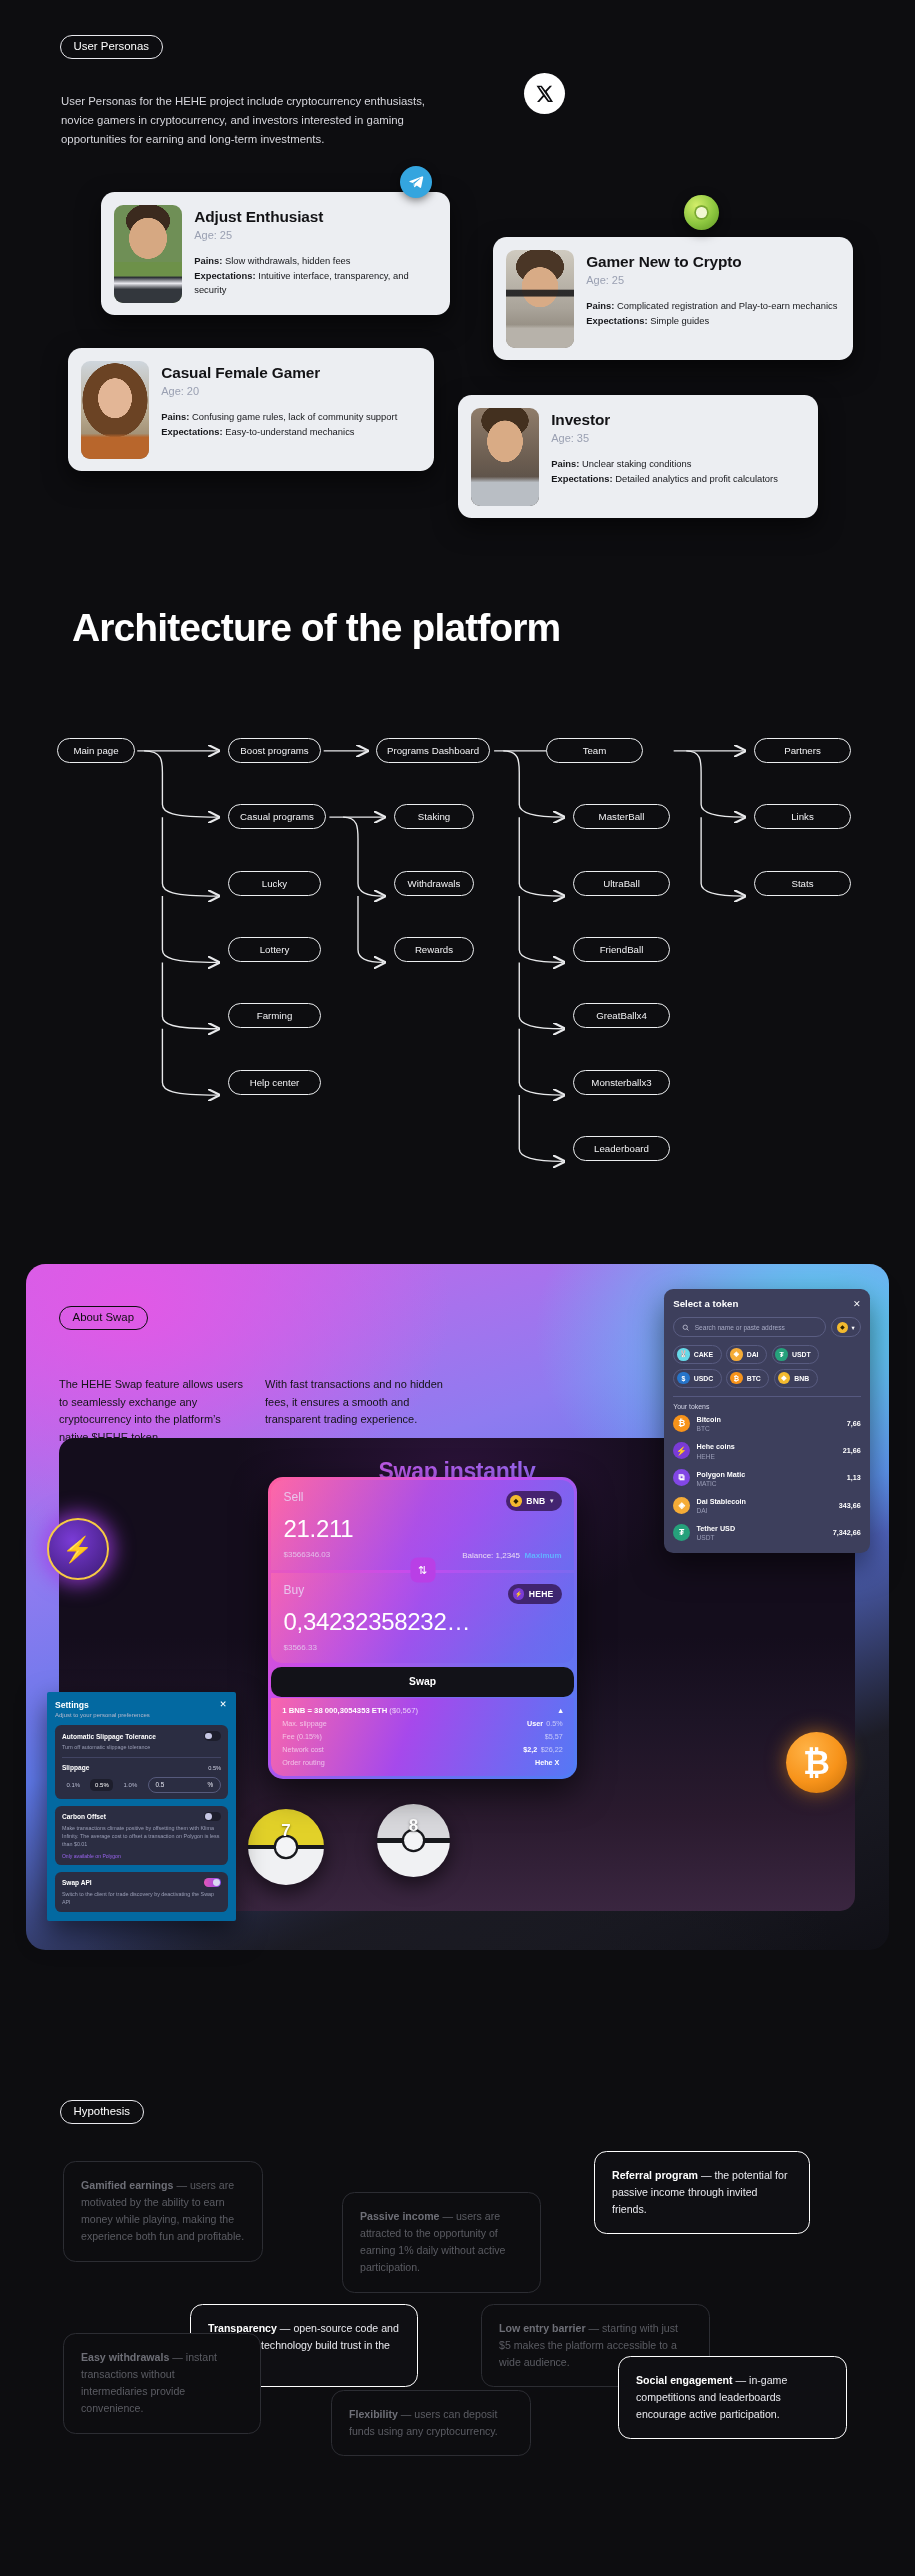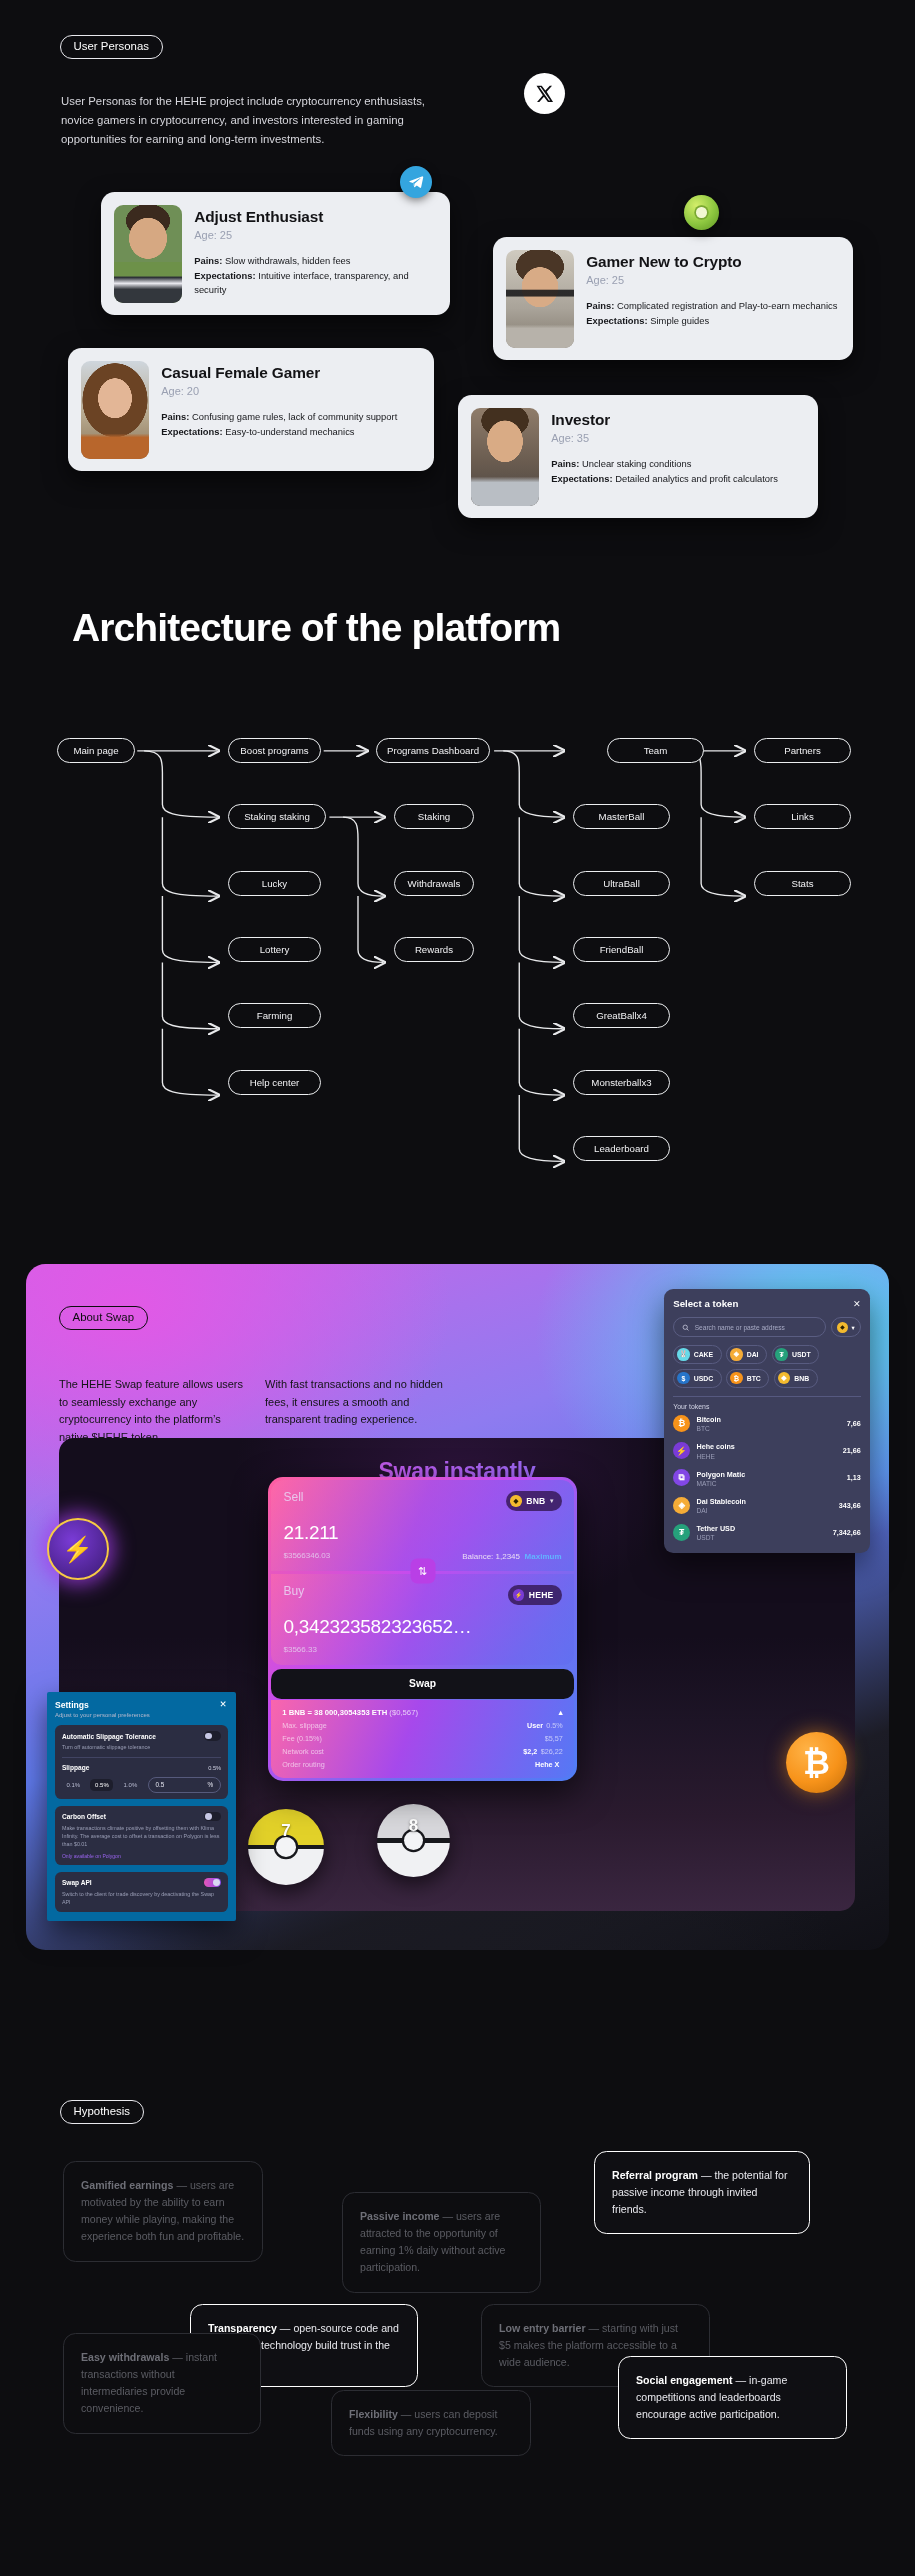--- a/index.html
+++ b/index.html
@@ -156,21 +156,21 @@
     box-shadow:0 12.6px 34px rgba(0,0,0,.6);z-index:6;
   }
   .sc-inner{border-radius:12.6px;overflow:hidden;}
   .sc-row{
     background:linear-gradient(110deg,rgba(255,110,170,.55),rgba(150,80,235,.6) 48%,rgba(95,110,240,.6));
     padding:10.3px 12.6px 11.4px;position:relative;
   }
   .sc-row.buy{border-radius:0 0 10.3px 10.3px;margin-top:2.3px;}
   .sc-row.sell{border-radius:10.3px 10.3px 0 0;}
   .sc-label{font-size:12px;color:#e9d6f5;opacity:.85;}
-  .sc-val{font-size:19px;font-weight:500;margin-top:18px;letter-spacing:-0.3px;color:#fff;
+  .sc-val{font-size:24px;font-weight:500;margin-top:11px;letter-spacing:-0.3px;color:#fff;
       white-space:nowrap;overflow:hidden;max-width:189px;text-overflow:ellipsis;}
   .sc-sub{font-size:8px;color:#e6d4f0;opacity:.8;margin-top:6.9px;}
   .sc-right{position:absolute;right:12.6px;top:11.4px;display:flex;align-items:center;gap:4.6px;
       background:rgba(45,16,70,.75);border-radius:17px;padding:4px 8px 4px 4.6px;}
   .sc-right .tkn{font-size:8.6px;font-weight:700;letter-spacing:0.2px;}
   .sc-bal{position:absolute;right:12.6px;bottom:10.3px;font-size:8px;color:#eadcf4;}
   .sc-bal b{color:#63b3ff;margin-left:4.6px;}
   .sc-switch{
     position:absolute;left:50%;top:100%;transform:translate(-50%,-50%);
     width:25px;height:25px;border-radius:6.9px;background:#b93fe6;z-index:5;
@@ -372,29 +372,29 @@
           <path d="M908 624 L908 718 C908 732 930 740 984 740"></path>
 
           <path d="M1178 22 L1300 22"></path>
           <path d="M1200 22 C1226 22 1226 40 1226 60 L1226 116 C1226 130 1250 138 1300 138"></path>
           <path d="M1226 138 L1226 254 C1226 268 1250 276 1300 276"></path>
         </g>
       </svg>
     <div class="node" style="left: 57px; top: 0px; width: 78px;">Main page</div>
         <div class="node" style="left: 228px; top: 0px; width: 93px;">Boost programs</div>
         <div class="node" style="left: 376px; top: 0px; width: 114px;">Programs Dashboard</div>
-        <div class="node" style="left: 228px; top: 66px; width: 98px;">Staking staking</div>
+        <div class="node" style="left: 228px; top: 66px; width: 98px;">Casual programs</div>
         <div class="node" style="left: 394px; top: 66px; width: 80px;">Staking</div>
         <div class="node" style="left: 228px; top: 133px; width: 93px;">Lucky</div>
         <div class="node" style="left: 394px; top: 133px; width: 80px;">Withdrawals</div>
         <div class="node" style="left: 228px; top: 199px; width: 93px;">Lottery</div>
         <div class="node" style="left: 394px; top: 199px; width: 80px;">Rewards</div>
         <div class="node" style="left: 228px; top: 265px; width: 93px;">Farming</div>
         <div class="node" style="left: 228px; top: 332px; width: 93px;">Help center</div>
-        <div class="node" style="left: 607px; top: 0px; width: 97px;">Team</div>
+        <div class="node" style="left: 546px; top: 0px; width: 97px;">Team</div>
         <div class="node" style="left: 573px; top: 66px; width: 97px;">MasterBall</div>
         <div class="node" style="left: 573px; top: 133px; width: 97px;">UltraBall</div>
         <div class="node" style="left: 573px; top: 199px; width: 97px;">FriendBall</div>
         <div class="node" style="left: 573px; top: 265px; width: 97px;">GreatBallx4</div>
         <div class="node" style="left: 573px; top: 332px; width: 97px;">Monsterballx3</div>
         <div class="node" style="left: 573px; top: 398px; width: 97px;">Leaderboard</div>
         <div class="node" style="left: 754px; top: 0px; width: 97px;">Partners</div>
         <div class="node" style="left: 754px; top: 66px; width: 97px;">Links</div>
         <div class="node" style="left: 754px; top: 133px; width: 97px;">Stats</div>
       </div>

